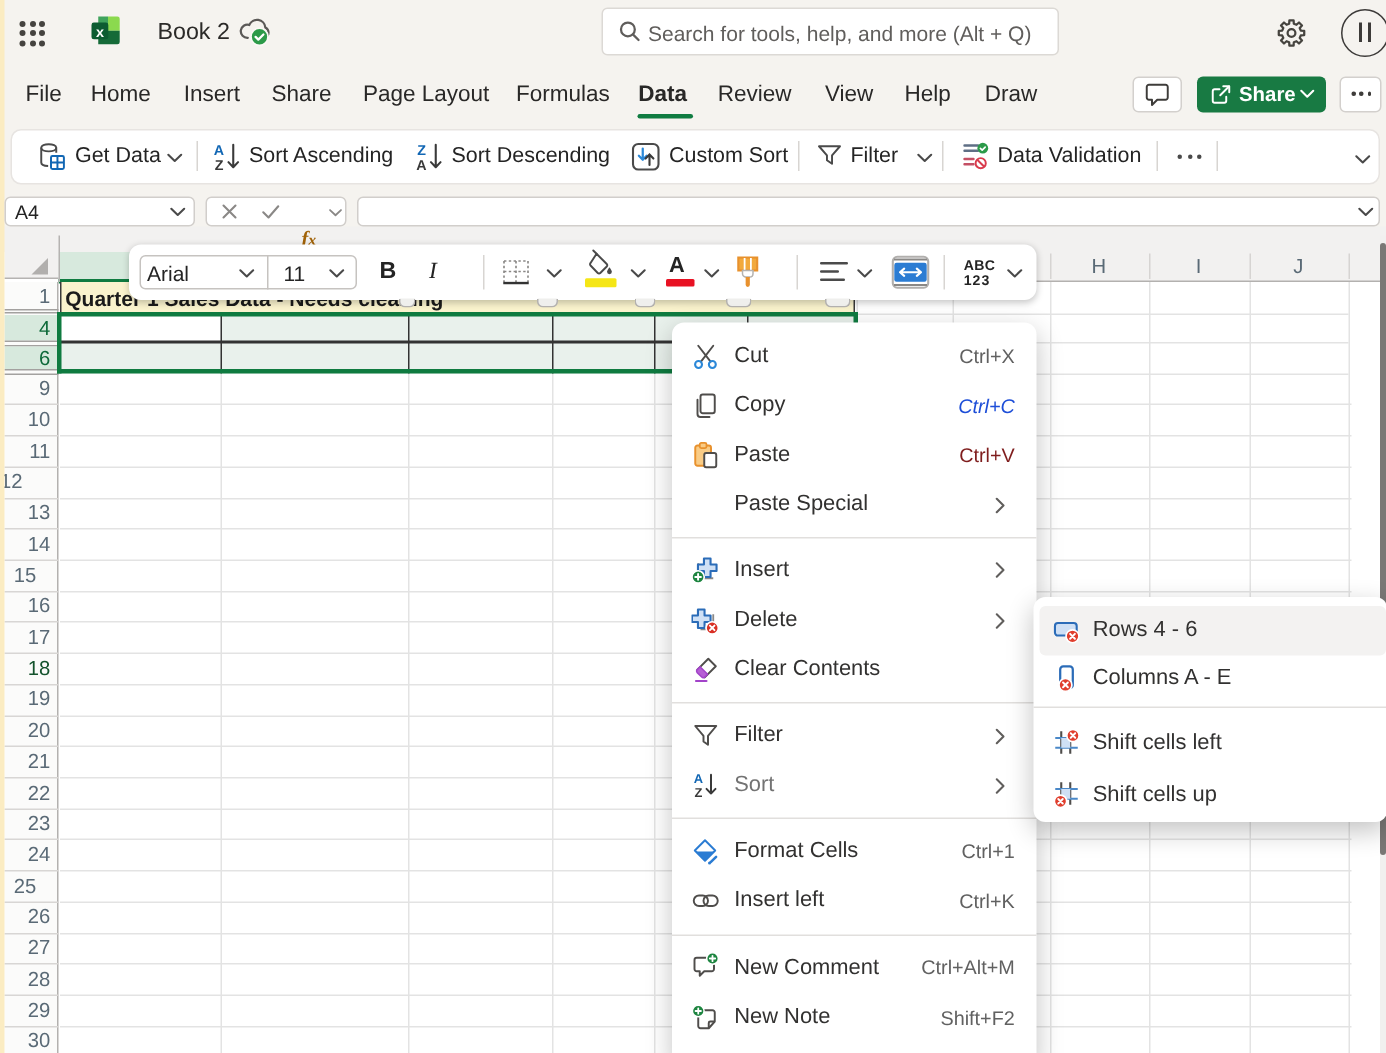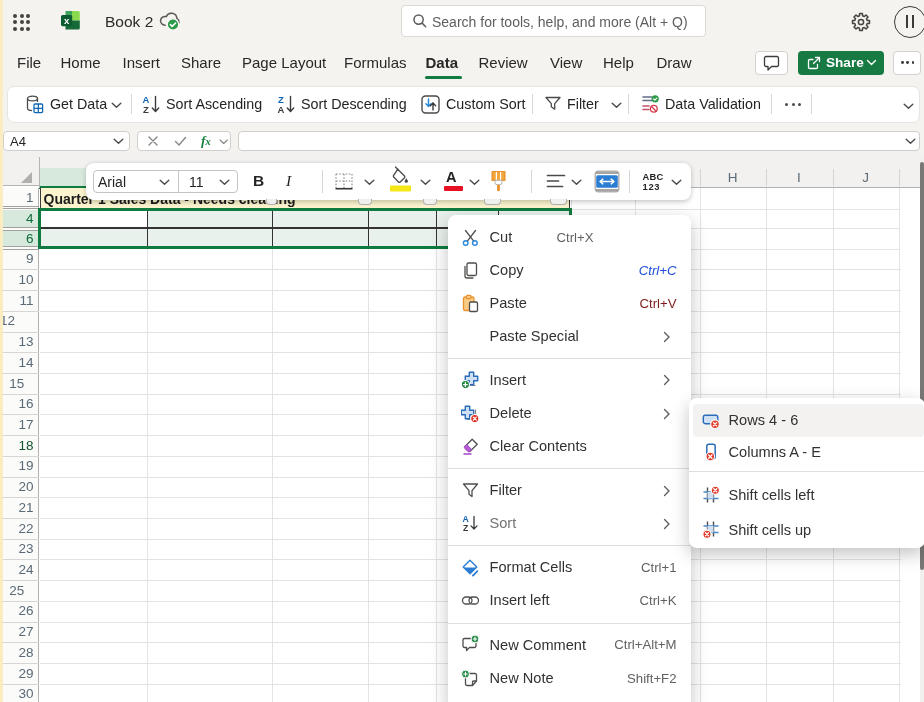--- a/index.html
+++ b/index.html
@@ -258,21 +258,21 @@
 <svg class="a" style="left:113px;top:138px;" width="11.0" height="7.0" viewBox="0 0 11 7">
 <path d="M1.2 1.2L5.5 5.3 9.8 1.2" fill="none" stroke="#4a4a4a" stroke-width="1.4" stroke-linecap="round" stroke-linejoin="round"></path>
   </svg>
 <div class="a" style="left:137px;top:130.5px;width:94px;height:20.5px;background:#fff;border:1px solid #d1cecb;border-radius:4px;box-sizing:border-box;"></div>
 <svg class="a" style="left:147px;top:135px;" width="12" height="12" viewBox="0 0 12 12">
 <path d="M2 2l8 8M10 2l-8 8" stroke="#8a8886" stroke-width="1.4" stroke-linecap="round"></path>
   </svg>
 <svg class="a" style="left:174px;top:135px;" width="13" height="12" viewBox="0 0 13 12">
 <path d="M1.5 6.5l3.5 3.5L11.5 2.5" fill="none" stroke="#8a8886" stroke-width="1.4" stroke-linecap="round" stroke-linejoin="round"></path>
   </svg>
-<div class="t" style="left:201px;top:133px;font-size:13.5px;color:#15803d;font-style:italic;font-family:'Liberation Serif',serif;font-weight:bold;">f<span style="font-size:10.5px;">x</span></div>
+<div class="t" style="left:201px;top:151px;font-size:13.5px;color:#a16207;font-style:italic;font-family:'Liberation Serif',serif;font-weight:bold;">f<span style="font-size:10.5px;">x</span></div>
 <svg class="a" style="left:219px;top:139px;" width="9.35" height="5.95" viewBox="0 0 11 7">
 <path d="M1.2 1.2L5.5 5.3 9.8 1.2" fill="none" stroke="#8a8886" stroke-width="1.4" stroke-linecap="round" stroke-linejoin="round"></path>
   </svg>
 <div class="a" style="left:238px;top:130.5px;width:682px;height:20.5px;background:#fff;border:1px solid #d1cecb;border-radius:4px;box-sizing:border-box;"></div>
 <svg class="a" style="left:905px;top:138px;" width="11.0" height="7.0" viewBox="0 0 11 7">
 <path d="M1.2 1.2L5.5 5.3 9.8 1.2" fill="none" stroke="#4a4a4a" stroke-width="1.4" stroke-linecap="round" stroke-linejoin="round"></path>
   </svg>
 <div class="a" style="left:86px;top:162.5px;width:604.5px;height:37.5px;background:#fff;border-radius:8px;box-shadow:0 1.6px 5px rgba(0,0,0,0.22);"></div>
 <div class="a" style="left:92.5px;top:170px;width:145.5px;height:23px;background:#fff;border:1px solid #c6c3c0;border-radius:4px;box-sizing:border-box;"></div>
 <div class="a" style="left:177.5px;top:170px;width:1px;height:23px;background:#c6c3c0;"></div>
@@ -340,21 +340,21 @@
 <div class="a" style="left:423.0px;top:198.5px;width:14px;height:6px;background:#efefed;border:1px solid #b3b1af;border-top:none;border-radius:0 0 4px 4px;box-sizing:border-box;"></div>
 <div class="a" style="left:484.0px;top:198.5px;width:17px;height:6px;background:#efefed;border:1px solid #b3b1af;border-top:none;border-radius:0 0 4px 4px;box-sizing:border-box;"></div>
 <div class="a" style="left:549.5px;top:198.5px;width:17px;height:6px;background:#efefed;border:1px solid #b3b1af;border-top:none;border-radius:0 0 4px 4px;box-sizing:border-box;"></div>
 <div class="a" style="left:447.5px;top:214.5px;width:243.5px;height:495px;background:#fff;border-radius:8px;box-shadow:0 6px 18px rgba(0,0,0,0.24);"></div>
 <svg class="a" style="left:460.5px;top:227.5px;" width="19" height="19" viewBox="0 0 19 19">
     <path d="M4.5 2.5l8.2 10.6M14.5 2.5L6.3 13.1" stroke="#4f4d4b" stroke-width="1.3" stroke-linecap="round"></path>
 <circle cx="4.7" cy="15" r="2.3" fill="none" stroke="#2b88d8" stroke-width="1.4"></circle>
 <circle cx="13.9" cy="15" r="2.3" fill="none" stroke="#2b88d8" stroke-width="1.4"></circle>
   </svg>
 <div class="t" style="left:489.5px;top:228.8px;font-size:14.6px;color:#323130;">Cut</div>
-<div class="t" style="left:556.5px;top:229.5px;width:120px;font-size:13.2px;color:#616161;">Ctrl+X</div>
+<div class="t" style="left:556.5px;top:229.5px;width:120px;text-align:right;font-size:13.2px;color:#616161;">Ctrl+X</div>
 <svg class="a" style="left:460.5px;top:260.8px;" width="19" height="19" viewBox="0 0 19 19">
     <rect x="6" y="2" width="9.5" height="12.5" rx="1.5" fill="none" stroke="#4f4d4b" stroke-width="1.3"></rect>
 <path d="M4 5.5v9.5a2 2 0 0 0 2 2h6" fill="none" stroke="#4f4d4b" stroke-width="1.3" stroke-linecap="round"></path>
   </svg>
 <div class="t" style="left:489.5px;top:262.1px;font-size:14.6px;color:#323130;">Copy</div>
 <div class="t" style="left:556.5px;top:262.8px;width:120px;text-align:right;font-size:13.2px;color:#1d4ed8;font-style:italic;">Ctrl+C</div>
 <svg class="a" style="left:460.5px;top:293.8px;" width="19" height="19" viewBox="0 0 19 19">
     <rect x="2.5" y="3" width="10.5" height="13.5" rx="1.5" fill="#f9cc86" stroke="#e8912d" stroke-width="1.3"></rect>
 <rect x="5.5" y="1.3" width="4.5" height="3.4" rx="1" fill="#f9cc86" stroke="#e8912d" stroke-width="1.2"></rect>
 <rect x="8.5" y="8" width="8" height="9.5" rx="1.3" fill="#fff" stroke="#4f4d4b" stroke-width="1.3"></rect>

